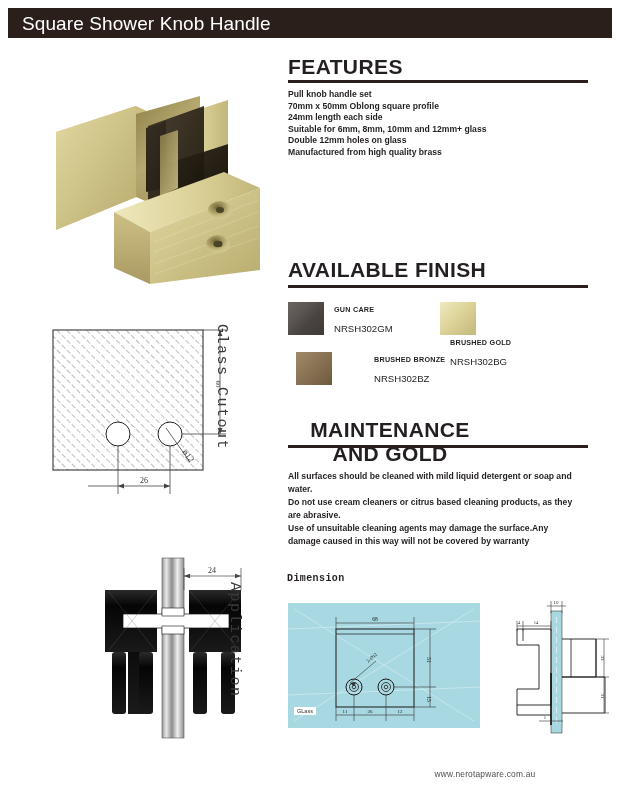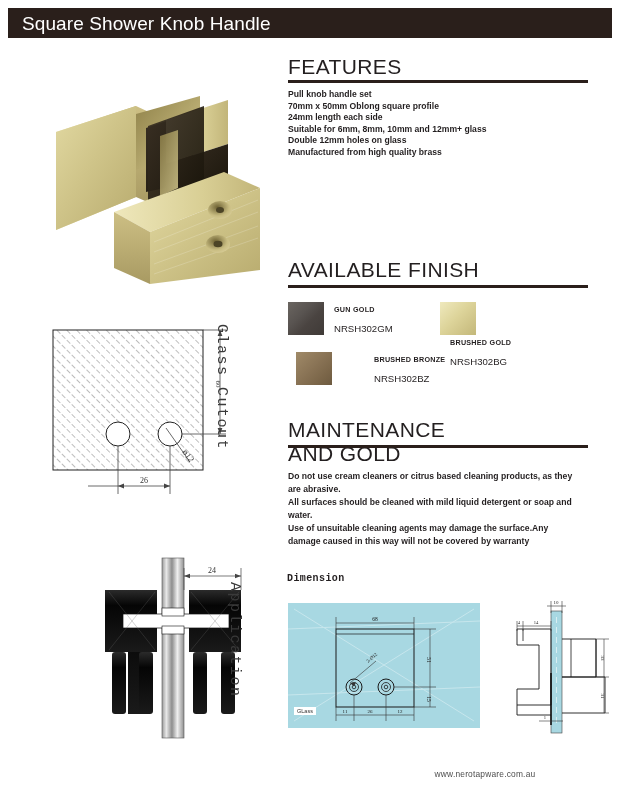--- a/index.html
+++ b/index.html
@@ -15,21 +15,21 @@
     position:absolute;left:8px;top:8px;width:604px;height:30px;
     background:#2a1f1b;
   }
   .header-title{
     position:absolute;left:22px;top:13px;
     font-size:19px;letter-spacing:.1px;color:#ffffff;
     font-family:"Liberation Sans",sans-serif;
   }
 
   
-  .sec-head{position:absolute;font-size:21px;font-weight:400;letter-spacing:.4px;color:#231f20;}
+  .sec-head{position:absolute;font-size:21px;font-weight:700;letter-spacing:.4px;color:#231f20;text-align:center;}
   .sec-rule{position:absolute;height:3px;background:#2a1f1b;}
 
   
   .feat-list{
     position:absolute;left:288px;top:89px;width:300px;
     font-size:8.6px;line-height:11.6px;color:#231f20;font-weight:bold;
   }
   .feat-list div{white-space:nowrap;}
 
   
@@ -167,21 +167,21 @@
   </div>
 
   <div class="sec-head" style="left:288px;top:258px;">AVAILABLE FINISH</div>
   <div class="sec-rule" style="left:288px;top:285px;width:300px;"></div>
 
   <div class="finish-grid">
     <div class="finish-row">
       <div class="finish" style="left:0;">
         <div class="swatch sw-gm"></div>
         <div class="finish-txt">
-          <div class="finish-name">GUN GOLD</div>
+          <div class="finish-name">GUN CARE</div>
           <div class="finish-code">NRSH302GM</div>
         </div>
       </div>
       <div class="finish" style="left:152px;flex-direction:column;">
         <div class="swatch sw-bg"></div>
         <div class="finish-txt">
           <div class="finish-name">BRUSHED GOLD</div>
           <div class="finish-code">NRSH302BG</div>
         </div>
       </div>
@@ -193,22 +193,22 @@
           <div class="finish-name">BRUSHED BRONZE</div>
           <div class="finish-code">NRSH302BZ</div>
         </div>
       </div>
     </div>
   </div>
 
   <div class="sec-head" style="left:288px;top:418px;">MAINTENANCE AND GOLD</div>
   <div class="sec-rule" style="left:288px;top:445px;width:300px;"></div>
   <div class="maint">
+    <div>All surfaces should be cleaned with mild liquid detergent or soap and water.</div>
     <div>Do not use cream cleaners or citrus based cleaning products, as they are abrasive.</div>
-    <div>All surfaces should be cleaned with mild liquid detergent or soap and water.</div>
     <div>Use of unsuitable cleaning agents may damage the surface.Any damage caused in this way will not be covered by warranty</div>
   </div>
 
   <div class="cutout">
     <svg width="220" height="185" viewBox="0 0 220 185">
       <defs>
         <pattern id="hatch" width="7" height="7" patternUnits="userSpaceOnUse" patternTransform="rotate(-45)">
           <line x1="0" y1="0" x2="0" y2="7" stroke="#5a5a5a" stroke-width="0.8" stroke-dasharray="3 2"></line>
         </pattern>
       </defs>

